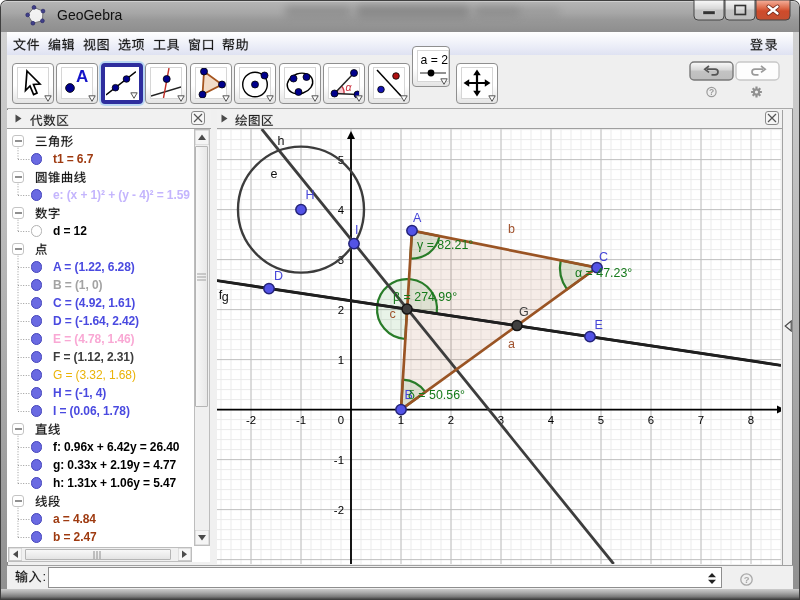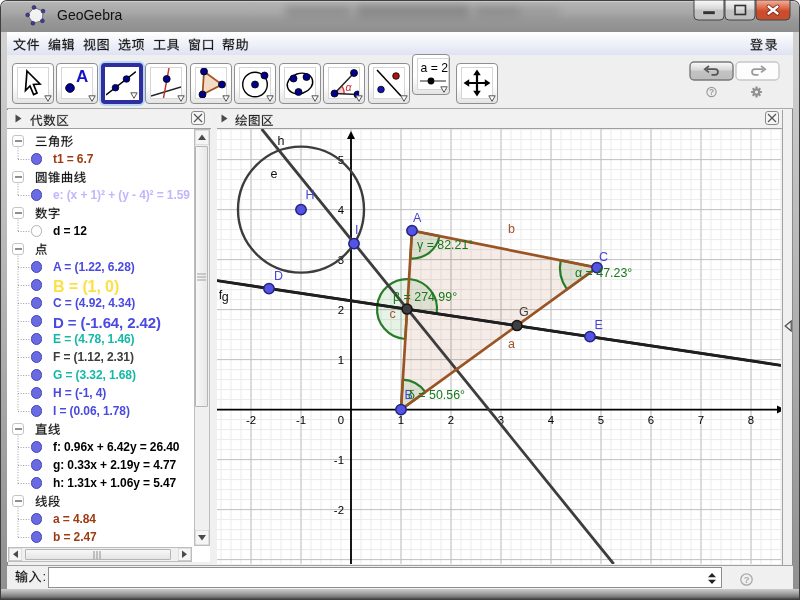--- a/index.html
+++ b/index.html
@@ -210,21 +210,21 @@
 <div class="abs" style="left:368px;top:63px;width:42px;height:41px;border-radius:4px;border:1.5px solid #8f8f8f;background:linear-gradient(180deg,#ffffff 55%,#e4e4e4);">
       <div class="abs" style="left:3.5px;top:3px;width:32px;height:32px;background:#fff;border:1px solid #d6d6d6"><svg width="30" height="30" viewBox="0 0 30 30">
           <path d="M3 2 L27 28" stroke="#000" stroke-width="1.5"></path>
           <circle cx="22" cy="8" r="3.3" fill="#b01010" stroke="#000" stroke-width=".8"></circle>
           <circle cx="7" cy="21.5" r="3.3" fill="#1414b4" stroke="#000" stroke-width=".8"></circle>
         </svg></div>
       <svg class="abs" style="right:1.5px;bottom:1.5px" width="8" height="7" viewBox="0 0 8 7">
         <path d="M0.8 0.8 H7.2 L4 6.3 Z" fill="#fdfdfd" stroke="#555" stroke-width="1"></path>
       </svg>
     </div>
-<div class="abs" style="left:412px;top:54px;width:38px;height:41px;border-radius:4px;border:1.5px solid #8f8f8f;background:linear-gradient(180deg,#ffffff 55%,#e4e4e4);">
+<div class="abs" style="left:412px;top:46px;width:38px;height:41px;border-radius:4px;border:1.5px solid #8f8f8f;background:linear-gradient(180deg,#ffffff 55%,#e4e4e4);">
       <div class="abs" style="left:3.5px;top:3px;width:32px;height:32px;background:#fff;border:1px solid #d6d6d6"><svg width="30" height="30" viewBox="0 0 30 30">
           <text x="2.5" y="13" font-size="12.2" fill="#000" font-family="Liberation Sans">a = 2</text>
           <path d="M2 22 H28" stroke="#777" stroke-width="1.6"></path>
           <circle cx="13" cy="22" r="3.4" fill="#000"></circle>
         </svg></div>
       <svg class="abs" style="right:1.5px;bottom:1.5px" width="8" height="7" viewBox="0 0 8 7">
         <path d="M0.8 0.8 H7.2 L4 6.3 Z" fill="#fdfdfd" stroke="#555" stroke-width="1"></path>
       </svg>
     </div>
 <div class="abs" style="left:456px;top:63px;width:42px;height:41px;border-radius:4px;border:1.5px solid #8f8f8f;background:linear-gradient(180deg,#ffffff 55%,#e4e4e4);">
@@ -320,31 +320,31 @@
 <div class="abs" style="left:30.6px;top:225.40px;width:11.2px;height:11.2px;border-radius:50%;background:#fff;border:1.2px solid #b2b2b2"></div>
 <div class="abs" style="left:53px;top:224.00px;font-size:12px;font-weight:bold;letter-spacing:-0.1px;color:#000;white-space:nowrap">d = 12</div>
 <div class="abs" style="left:12px;top:243.30px;width:12px;height:11.5px;background:#fff;border:1px solid #c4c4c4;border-radius:3px"></div>
 <div class="abs" style="left:14.5px;top:247.80px;width:7px;height:2px;background:#909090"></div>
 <svg style="position:absolute;left:35px;top:242.5px;" width="12.4" height="12.4" viewBox="0 0 1000 1000" fill="#111" stroke="#111" stroke-width="16">
       <use href="#g28" x="0"></use>
     </svg>
 <div class="abs" style="left:30.6px;top:261.40px;width:11.2px;height:11.2px;border-radius:50%;background:#6a6ae2;border:1px solid #4444bb"></div>
 <div class="abs" style="left:53px;top:260.00px;font-size:12px;font-weight:bold;letter-spacing:-0.1px;color:#4a4ae0;white-space:nowrap">A = (1.22, 6.28)</div>
 <div class="abs" style="left:30.6px;top:279.40px;width:11.2px;height:11.2px;border-radius:50%;background:#6a6ae2;border:1px solid #4444bb"></div>
-<div class="abs" style="left:53px;top:278.00px;font-size:16px;font-weight:bold;letter-spacing:-0.1px;color:#fde047;white-space:nowrap">B = (1, 0)</div>
+<div class="abs" style="left:53px;top:278.00px;font-size:12px;font-weight:bold;letter-spacing:-0.1px;color:#a3a3a3;white-space:nowrap">B = (1, 0)</div>
 <div class="abs" style="left:30.6px;top:297.40px;width:11.2px;height:11.2px;border-radius:50%;background:#6a6ae2;border:1px solid #4444bb"></div>
-<div class="abs" style="left:53px;top:296.00px;font-size:12px;font-weight:bold;letter-spacing:-0.1px;color:#4a4ae0;white-space:nowrap">C = (4.92, 4.34)</div>
+<div class="abs" style="left:53px;top:296.00px;font-size:12px;font-weight:bold;letter-spacing:-0.1px;color:#4a4ae0;white-space:nowrap">C = (4.92, 1.61)</div>
 <div class="abs" style="left:30.6px;top:315.40px;width:11.2px;height:11.2px;border-radius:50%;background:#6a6ae2;border:1px solid #4444bb"></div>
-<div class="abs" style="left:53px;top:314.00px;font-size:15px;font-weight:bold;letter-spacing:-0.1px;color:#4a4ae0;white-space:nowrap">D = (-1.64, 2.42)</div>
+<div class="abs" style="left:53px;top:314.00px;font-size:12px;font-weight:bold;letter-spacing:-0.1px;color:#4a4ae0;white-space:nowrap">D = (-1.64, 2.42)</div>
 <div class="abs" style="left:30.6px;top:333.40px;width:11.2px;height:11.2px;border-radius:50%;background:#6a6ae2;border:1px solid #4444bb"></div>
-<div class="abs" style="left:53px;top:332.00px;font-size:12px;font-weight:bold;letter-spacing:-0.1px;color:#14b8a6;white-space:nowrap">E = (4.78, 1.46)</div>
+<div class="abs" style="left:53px;top:332.00px;font-size:12px;font-weight:bold;letter-spacing:-0.1px;color:#f9a8d4;white-space:nowrap">E = (4.78, 1.46)</div>
 <div class="abs" style="left:30.6px;top:351.40px;width:11.2px;height:11.2px;border-radius:50%;background:#6a6ae2;border:1px solid #4444bb"></div>
 <div class="abs" style="left:53px;top:350.00px;font-size:12px;font-weight:bold;letter-spacing:-0.1px;color:#3c3c3c;white-space:nowrap">F = (1.12, 2.31)</div>
 <div class="abs" style="left:30.6px;top:369.40px;width:11.2px;height:11.2px;border-radius:50%;background:#6a6ae2;border:1px solid #4444bb"></div>
-<div class="abs" style="left:53px;top:368.00px;font-size:12px;font-weight:bold;letter-spacing:-0.1px;color:#14b8a6;white-space:nowrap">G = (3.32, 1.68)</div>
+<div class="abs" style="left:53px;top:368.00px;font-size:12px;font-weight:normal;letter-spacing:-0.1px;color:#eab308;white-space:nowrap">G = (3.32, 1.68)</div>
 <div class="abs" style="left:30.6px;top:387.40px;width:11.2px;height:11.2px;border-radius:50%;background:#6a6ae2;border:1px solid #4444bb"></div>
 <div class="abs" style="left:53px;top:386.00px;font-size:12px;font-weight:bold;letter-spacing:-0.1px;color:#4a4ae0;white-space:nowrap">H = (-1, 4)</div>
 <div class="abs" style="left:30.6px;top:405.40px;width:11.2px;height:11.2px;border-radius:50%;background:#6a6ae2;border:1px solid #4444bb"></div>
 <div class="abs" style="left:53px;top:404.00px;font-size:12px;font-weight:bold;letter-spacing:-0.1px;color:#4a4ae0;white-space:nowrap">I = (0.06, 1.78)</div>
 <div class="abs" style="left:12px;top:423.30px;width:12px;height:11.5px;background:#fff;border:1px solid #c4c4c4;border-radius:3px"></div>
 <div class="abs" style="left:14.5px;top:427.80px;width:7px;height:2px;background:#909090"></div>
 <svg style="position:absolute;left:35px;top:422.5px;" width="25.3" height="12.4" viewBox="0 0 2040 1000" fill="#111" stroke="#111" stroke-width="16">
       <use href="#g29" x="0"></use>
       <use href="#g26" x="1040"></use>
     </svg>

